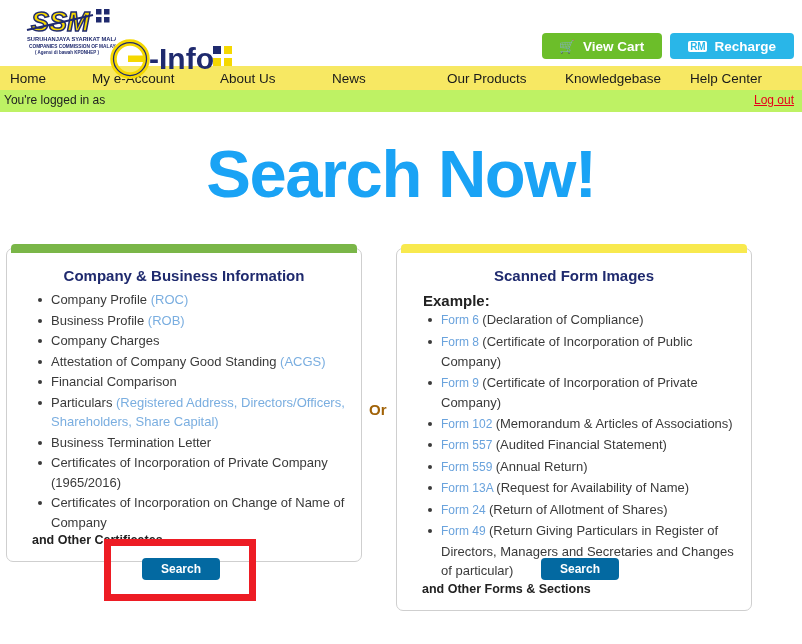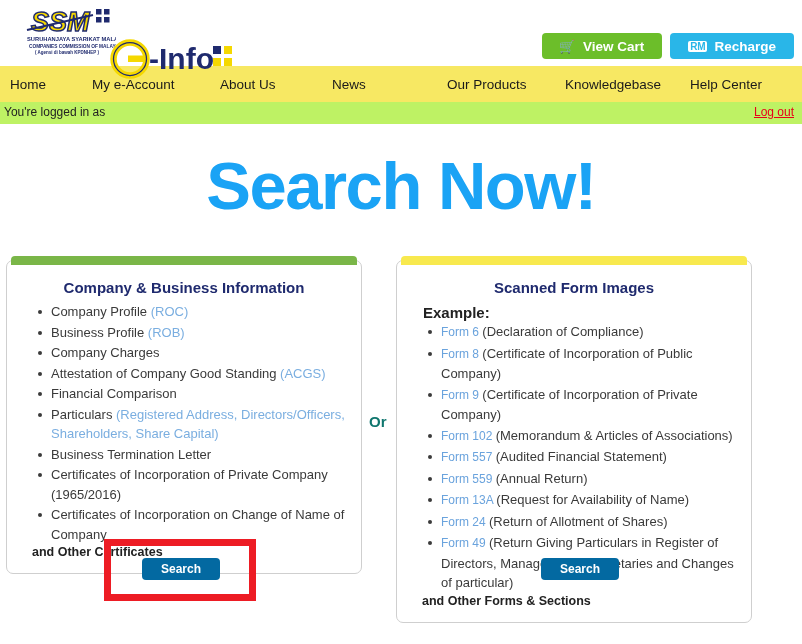--- a/index.html
+++ b/index.html
@@ -69,21 +69,21 @@
     font-size: 10px;
     font-weight: bold;
     line-height: 11px;
     padding: 0 2px;
     border-radius: 2px;
     letter-spacing: -0.2px;
   }
 
   
   .nav {
-    height: 36px;
+    height: 24px;
     background: #f7e863;
     display: flex;
     align-items: center;
     padding: 0 4px;
     box-sizing: border-box;
   }
   .nav-item {
     font-size: 13.5px;
     color: #1a1a1a;
     cursor: pointer;
@@ -219,21 +219,21 @@
     margin: 1px 0 0 11px;
   }
 
   
   .or-label {
     position: absolute;
     left: 369px;
     top: 153px;
     font-size: 15px;
     font-weight: bold;
-    color: #0f766e;
+    color: #a16207;
     font-family: "Liberation Sans", sans-serif;
   }
 
   
   .search-btn {
     position: absolute;
     width: 78px;
     height: 22px;
     background: #0369a1;
     border-radius: 4px;

